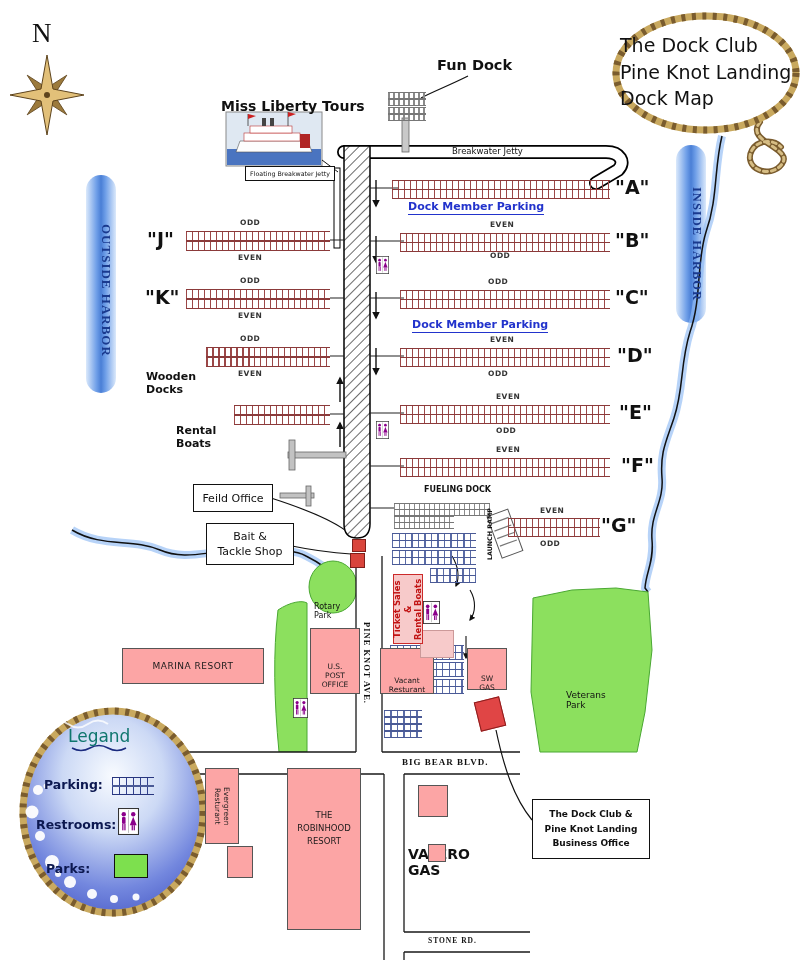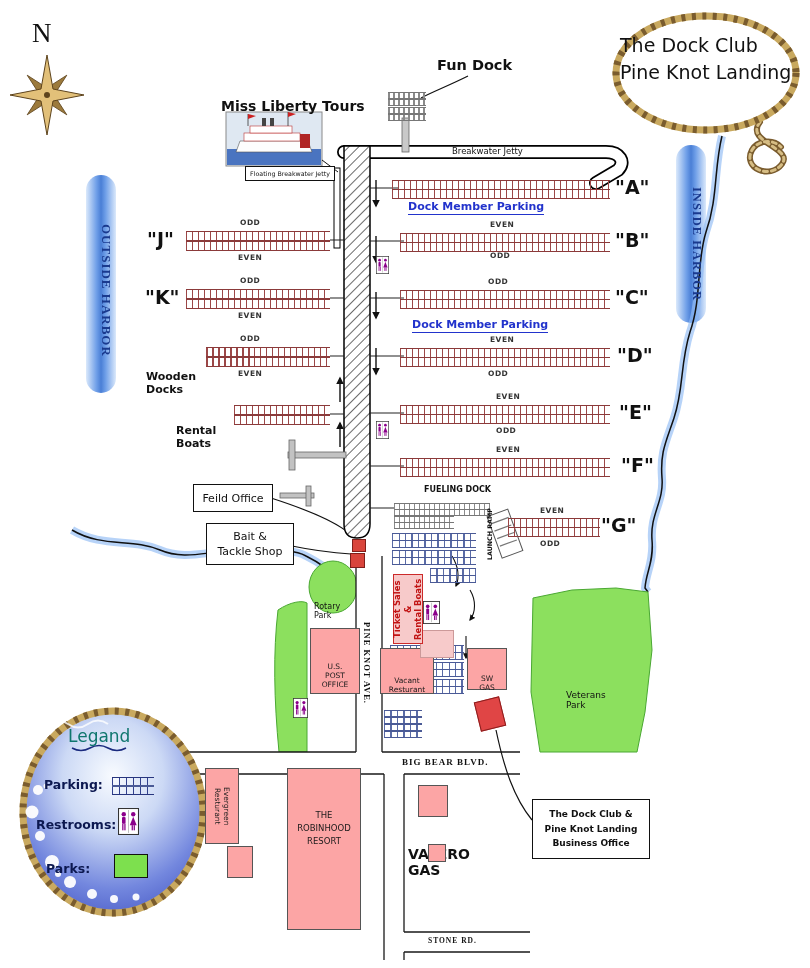--- a/index.html
+++ b/index.html
@@ -210,20 +210,23 @@
 
   <div class="plot" style="left:392px;top:533px;width:84px;height:13px"></div>
   <div class="plot" style="left:392px;top:550px;width:84px;height:13px"></div>
   <div class="plot" style="left:430px;top:568px;width:46px;height:13px"></div>
   <div class="plot" style="left:390px;top:645px;width:74px;height:13px"></div>
   <div class="plot" style="left:390px;top:662px;width:74px;height:13px"></div>
   <div class="plot" style="left:390px;top:679px;width:74px;height:13px"></div>
   <div class="plot" style="left:384px;top:710px;width:38px;height:12px"></div>
   <div class="plot" style="left:384px;top:724px;width:38px;height:12px"></div>
 
+  <div class="bld" style="left:122px;top:648px;width:140px;height:34px;font-size:9px;letter-spacing:.5px">
+    <span>MARINA RESORT</span>
+  </div>
   <div class="bld" style="left:310px;top:628px;width:48px;height:64px;font-size:7.5px">
     <span class="wrap" style="width:28px">U.S. POST OFFICE</span>
   </div>
   <div class="bld" style="left:380px;top:648px;width:52px;height:44px;font-size:7.5px">
     <span class="wrap" style="width:40px">Vacant Resturant</span>
   </div>
   <div class="bld" style="left:467px;top:648px;width:38px;height:40px;font-size:7.5px">
     <span class="wrap" style="width:18px">SW GAS</span>
   </div>
   <div class="bld" style="left:287px;top:768px;width:74px;height:162px;font-size:8.5px;align-items:flex-start;padding-top:12px;box-sizing:border-box">
@@ -303,20 +306,21 @@
         <rect x="13" y="16.5" width="1.2" height="5" fill="#8b008b"></rect>
         <rect x="14.9" y="16.5" width="1.2" height="5" fill="#8b008b"></rect>
       </svg>
     </div>
 
   <div class="lbl serif" style="left:32px;top:18px;font-size:27px">N</div>
 
   <div class="lbl center" style="left:620px;top:32px;width:172px;font-size:19px;line-height:1.4">
     <div>The Dock Club</div>
     <div>Pine Knot Landing</div>
+    <div>Dock Map</div>
   </div>
 
   <div class="lbl" style="left:437px;top:57px;font-size:14.5px;font-weight:bold">Fun Dock</div>
   <div class="lbl" style="left:221px;top:98px;font-size:14px;font-weight:bold">Miss Liberty Tours</div>
   <div class="lbl" style="left:452px;top:146px;font-size:8.5px">Breakwater Jetty</div>
 
   <div class="box" style="left:245px;top:166px;width:88px;height:13px;border-width:0.8px;font-size:6.3px">
     <span>Floating Breakwater Jetty</span>
   </div>
 

